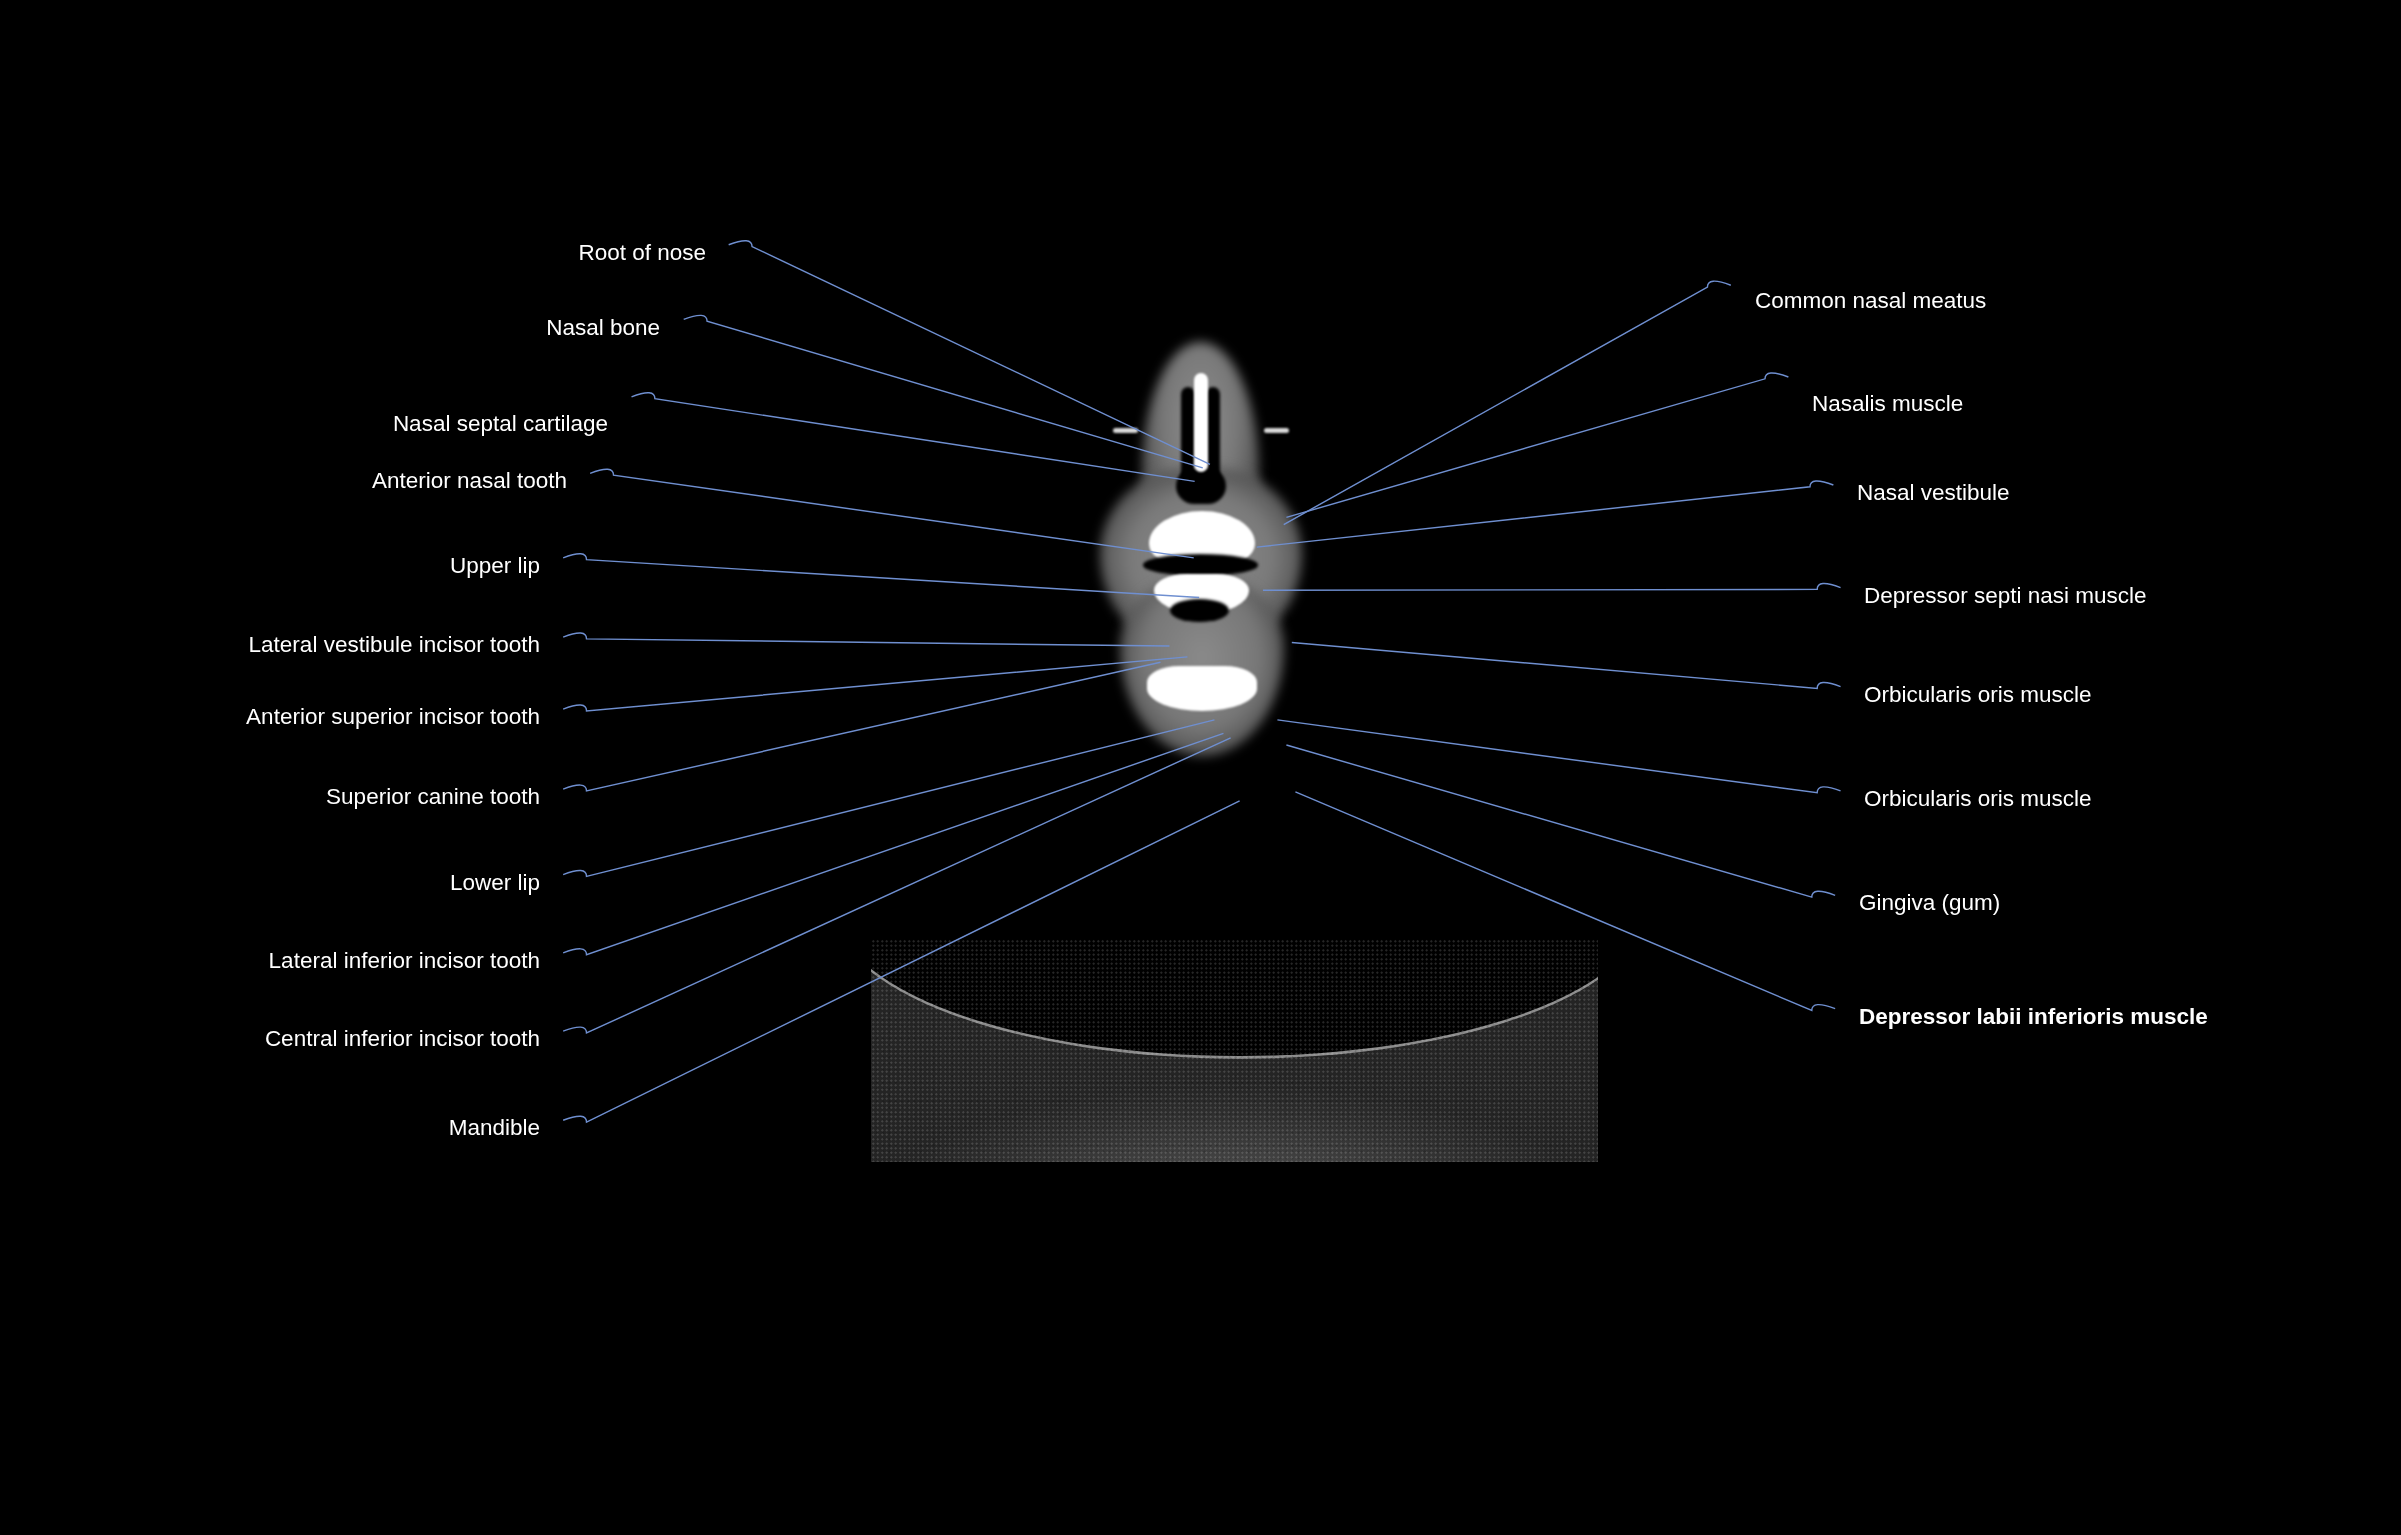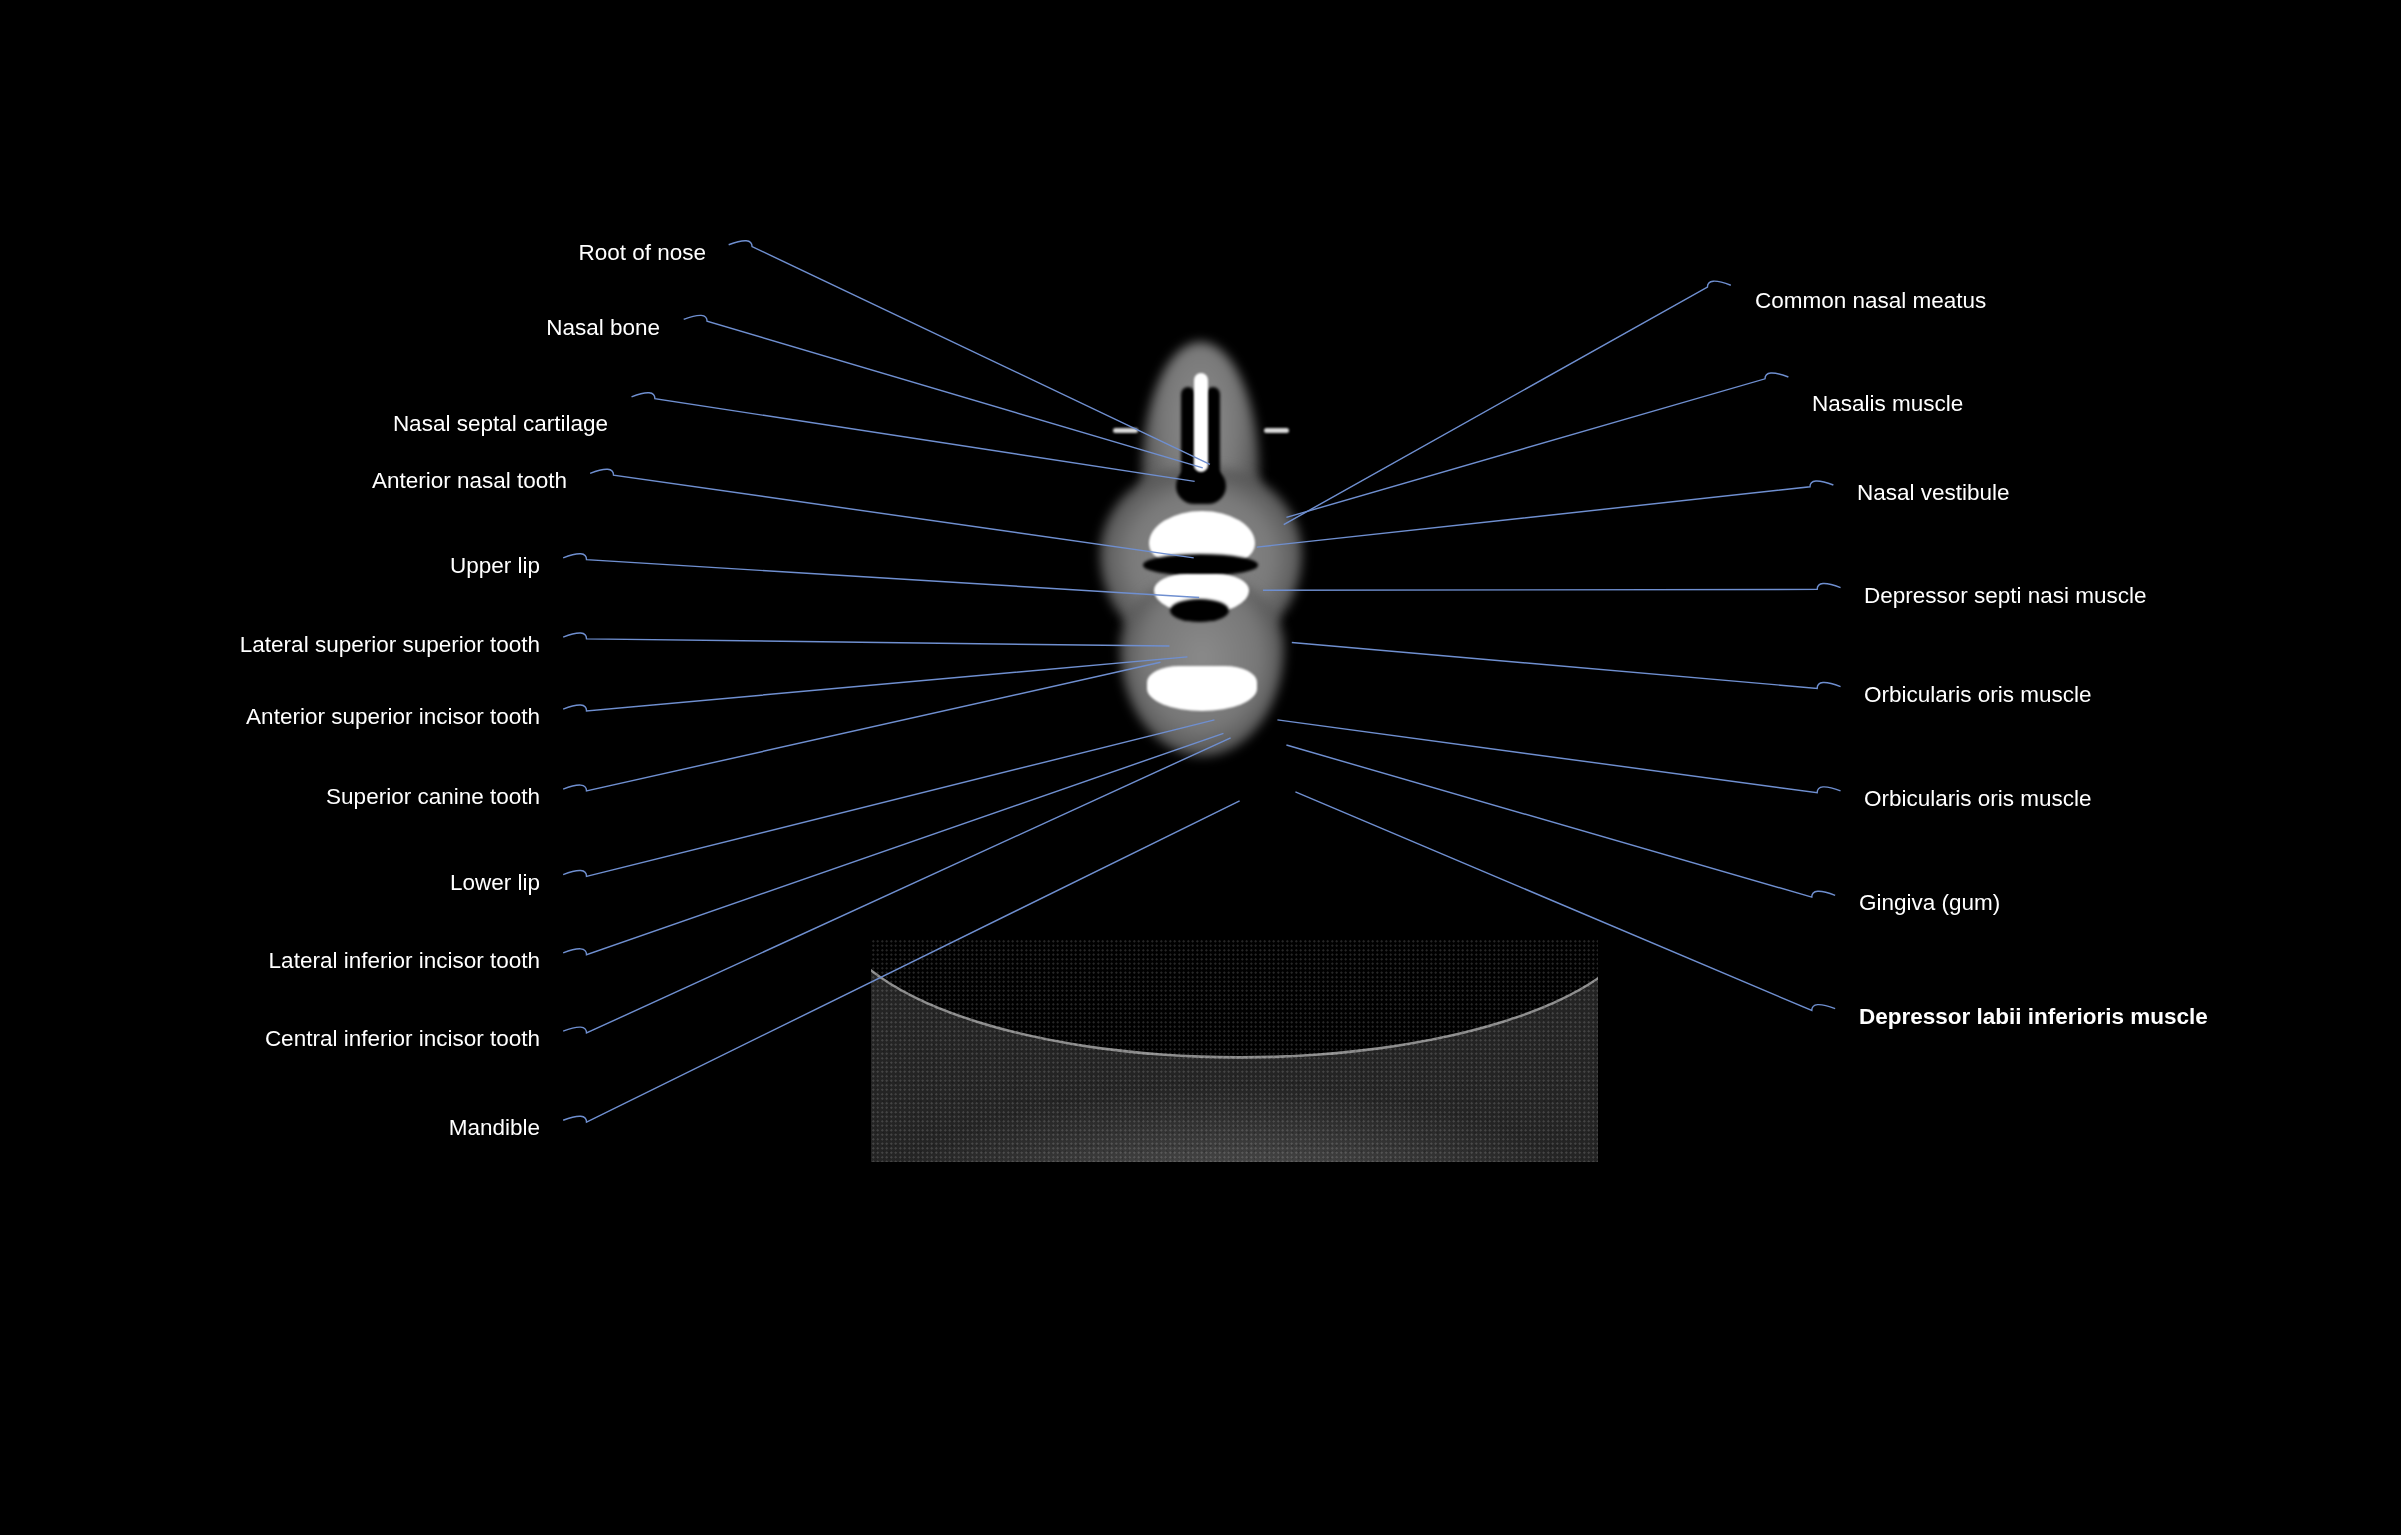--- a/index.html
+++ b/index.html
@@ -176,21 +176,21 @@
       <path d="M 2040 995 Q 2014 985 2014 997 L 1430 828" fill="none" stroke="#6f8fd0" stroke-width="1.6"></path>
       <path d="M 2040 1121 Q 2014 1111 2014 1123 L 1440 880" fill="none" stroke="#6f8fd0" stroke-width="1.6"></path>
     </svg>
 
   <div id="label-layer">
       <div class="label left" style="left: 706px; top: 253px;">Root of nose</div>
       <div class="label left" style="left: 660px; top: 328px;">Nasal bone</div>
       <div class="label left" style="left: 608px; top: 405px; margin-top: 19px;">Nasal septal cartilage</div>
       <div class="label left" style="left: 567px; top: 481px;">Anterior nasal tooth</div>
       <div class="label left" style="left: 540px; top: 566px;">Upper lip</div>
-      <div class="label left" style="left: 540px; top: 645px;">Lateral superior superior tooth</div>
+      <div class="label left" style="left: 540px; top: 645px;">Lateral vestibule incisor tooth</div>
       <div class="label left" style="left: 540px; top: 717px;">Anterior superior incisor tooth</div>
       <div class="label left" style="left: 540px; top: 797px;">Superior canine tooth</div>
       <div class="label left" style="left: 540px; top: 883px;">Lower lip</div>
       <div class="label left" style="left: 540px; top: 961px;">Lateral inferior incisor tooth</div>
       <div class="label left" style="left: 540px; top: 1039px;">Central inferior incisor tooth</div>
       <div class="label left" style="left: 540px; top: 1128px;">Mandible</div>
       <div class="label right" style="left: 1755px; top: 286px; margin-top: 15px;">Common nasal meatus</div>
       <div class="label right" style="left: 1812px; top: 375px; margin-top: 29px;">Nasalis muscle</div>
       <div class="label right" style="left: 1857px; top: 493px;">Nasal vestibule</div>
       <div class="label right" style="left: 1864px; top: 596px;">Depressor septi nasi muscle</div>

